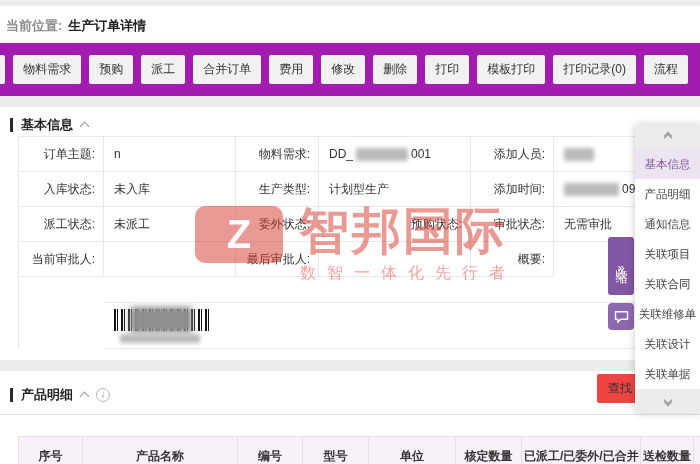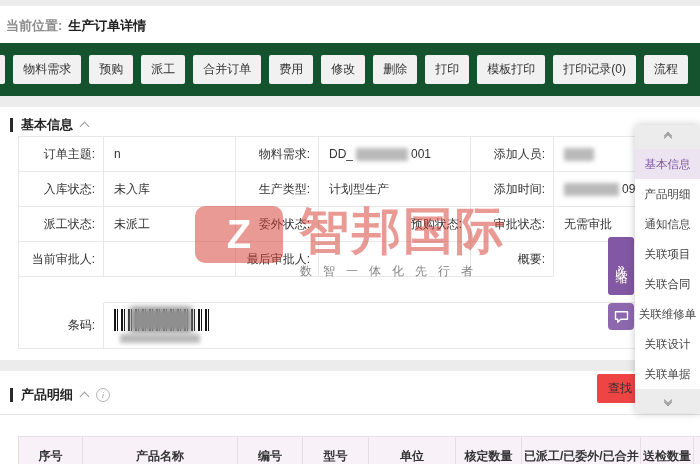--- a/index.html
+++ b/index.html
@@ -4,21 +4,21 @@
 <style>
   * { margin:0; padding:0; box-sizing:border-box; }
   html,body { width:700px; height:464px; overflow:hidden; background:#fff;
     font-family:"Liberation Sans","DejaVu Sans",sans-serif; font-size:12px; color:#333; }
   .top-strip { height:6px; background:#ededed; }
   
   .breadcrumb-bar { padding:11px 0 8px 6px; background:#fff; display:flex; gap:6px; align-items:center; }
   .crumb-label { color:#8c8c8c; font-weight:bold; font-size:13px; }
   .crumb-title { color:#222; font-weight:bold; font-size:13px; }
   
-  .toolbar { display:flex; justify-content:flex-end; gap:8px; padding:12px 12px 12px 0; background:#14532d; }
+  .toolbar { display:flex; justify-content:flex-end; gap:8px; padding:12px 12px 12px 0; background:#a21caf; }
   .tbtn { background:#f1f1f1; border:none; border-radius:2px; padding:6px 10px; font-size:12px;
     color:#333; cursor:pointer; white-space:nowrap; font-family:inherit; }
   .hr-strip { height:11px; background:#ececec; }
   
   .section { background:#fff; position:relative; }
   .sec-head { display:flex; align-items:center; gap:8px; padding:9px 0 0 10px; height:27px; }
   .sec-bar { width:3px; height:14px; background:#2b2b2b; }
   .sec-title { font-size:13px; font-weight:bold; color:#222; }
   .chev { display:inline-block; width:7px; height:7px; border-left:1.5px solid #999;
     border-top:1.5px solid #999; transform:rotate(45deg); margin-top:3px; }
@@ -45,21 +45,21 @@
   .bc-blur { position:absolute; left:16px; top:-2px; width:62px; height:26px; background:#8f8f8f; filter:blur(3px); }
   .bc-text { margin:3px 0 0 6px; }
   
   .watermark { position:absolute; left:0; top:0; width:700px; height:464px; pointer-events:none;
     z-index:6; opacity:0.5; }
   .wm-logo { position:absolute; left:195px; top:206px; width:88px; height:57px; background:#d6382b;
     border-radius:10px; color:#fff; font-size:40px; font-weight:bold; display:flex; align-items:center;
     justify-content:center; }
   .wm-brand { position:absolute; left:299px; top:198px; font-size:50px; font-weight:bold;
     color:#d6382b; letter-spacing:2px; white-space:nowrap; }
-  .wm-slogan { position:absolute; left:300px; top:263px; font-size:12px; color:#000000;
+  .wm-slogan { position:absolute; left:300px; top:263px; font-size:16px; color:#ef4444;
     letter-spacing:11px; white-space:nowrap; }
   
   .collapse-btn { position:absolute; left:608px; top:237px; width:26px; height:58px; background:#8257a3;
     border:none; border-radius:3px; color:#fff; display:flex; flex-direction:column; align-items:center;
     justify-content:center; cursor:pointer; z-index:15; font-size:12px; padding:2px 0; font-family:inherit; }
   .collapse-btn .vtxt { writing-mode:vertical-rl; text-orientation:upright; letter-spacing:2px; }
   .collapse-btn .arr { font-size:13px; line-height:10px; }
   .chat-btn { position:absolute; left:608px; top:303px; width:26px; height:27px; background:#8e68ae;
     border:none; border-radius:4px; display:flex; align-items:center; justify-content:center;
     cursor:pointer; z-index:15; }
@@ -151,21 +151,20 @@
     <div class="cell lbl">审批状态:</div>
     <div class="cell val">无需审批</div>
     <div class="cell lbl">当前审批人:</div>
     <div class="cell val"></div>
     <div class="cell lbl">最后审批人:</div>
     <div class="cell val"></div>
 
     <div class="cell lbl">概要:</div>
     <div class="cell val span5"></div>
 
-    <div class="cell lbl">条码:</div>
     <div class="cell val span5">
       <div class="barcode-wrap">
         <div class="barcode">
           <div class="bc-blur"></div>
         </div>
         <span class="blurbox bb-w80 bc-text"></span>
       </div>
     </div>
   </div>
 </div>

